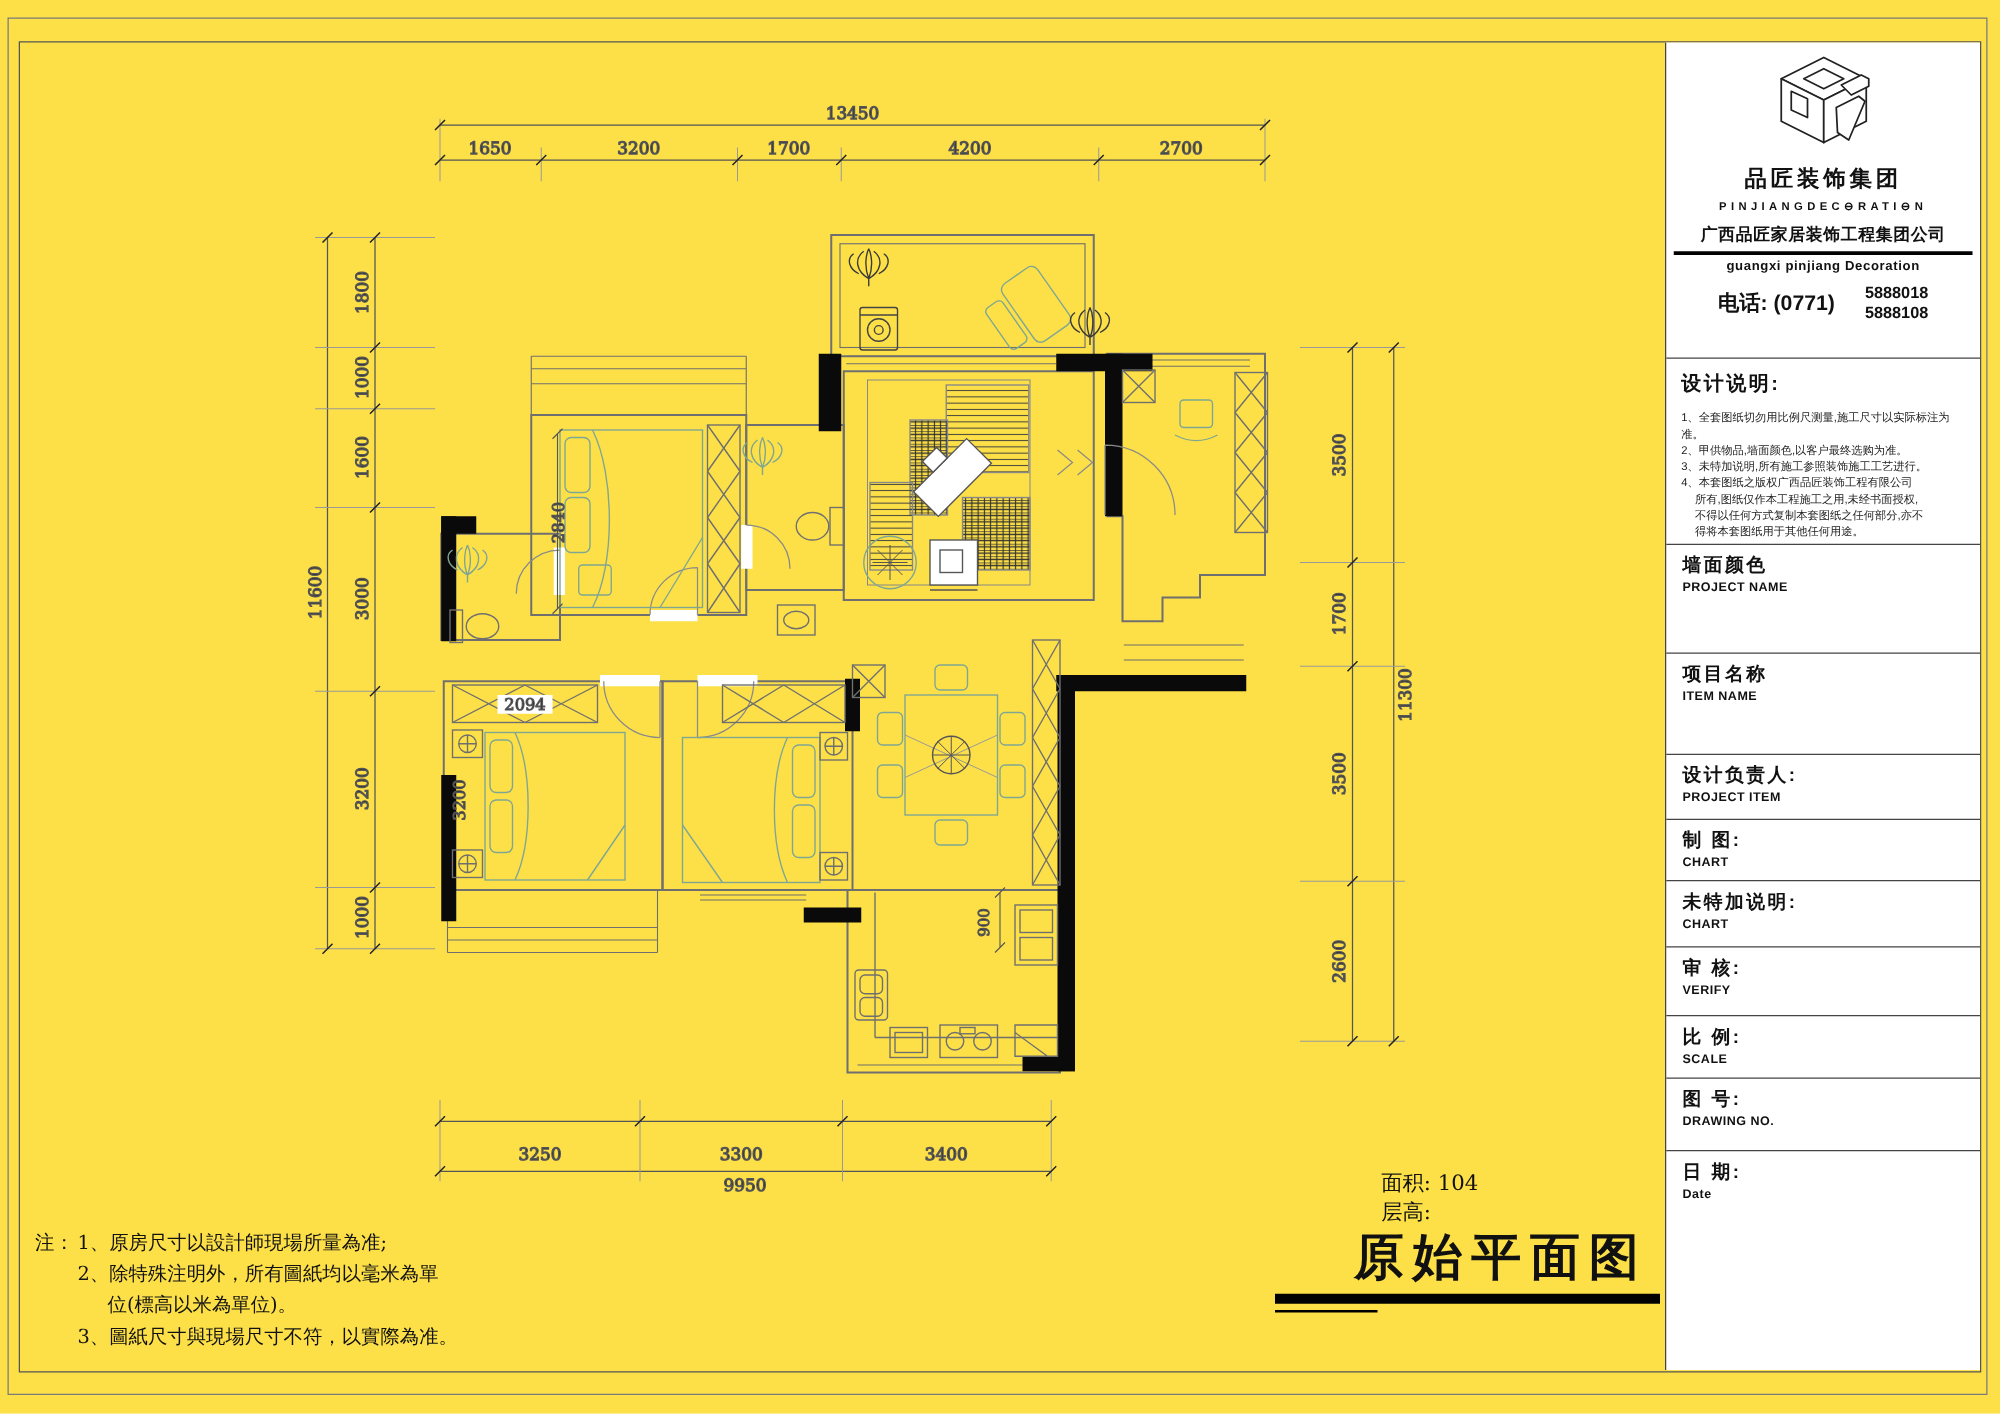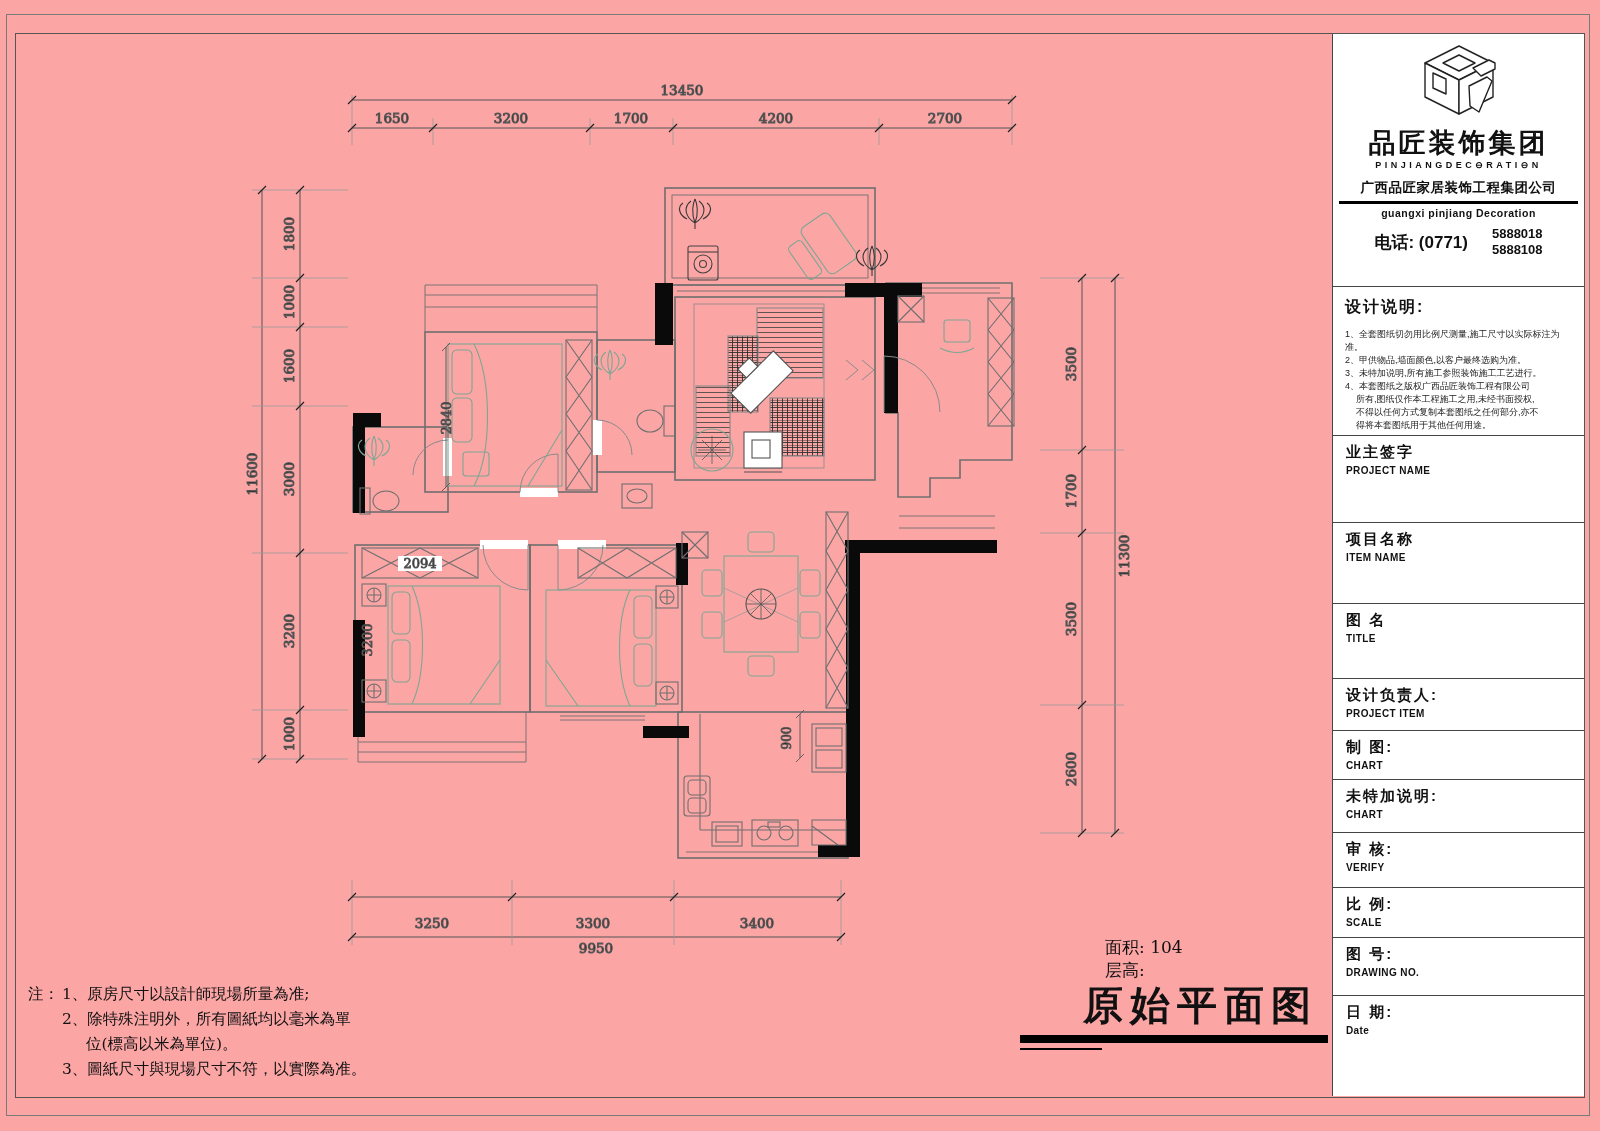--- a/index.html
+++ b/index.html
@@ -1,26 +1,26 @@
 <!DOCTYPE html>
 <html><head>
 <meta charset="utf-8">
 <style>
   html,body{margin:0;padding:0;background:#fff;}
-  .page{position:relative;width:1600px;height:1131px;background:#fca5a5;overflow:hidden;
+  .page{position:relative;width:1600px;height:1131px;background:#fde047;overflow:hidden;
         font-family:"Liberation Sans",sans-serif;color:#111;}
   .border-outer{position:absolute;left:6px;top:14px;width:1582px;height:1100px;border:1px solid #7a7a7a;}
   .border-inner{position:absolute;left:15px;top:33px;width:1568px;height:1063px;border:1px solid #555;}
   svg text{font-family:"DejaVu Serif","Liberation Serif",serif;fill:#222;}
 
   
   .titleblock{position:absolute;left:1332px;top:34px;width:251px;height:1062px;border-left:1px solid #444;background:#fff;}
   .tb-header{height:244px;text-align:center;position:relative;}
   .tb-logo{margin:8px auto 0;display:block;}
-  .tb-name-cn{font-size:27px;font-weight:bold;letter-spacing:3px;line-height:30px;}
+  .tb-name-cn{font-size:18px;font-weight:bold;letter-spacing:3px;line-height:30px;}
   .tb-name-en{font-size:9px;font-weight:bold;letter-spacing:3.5px;margin-top:2px;}
   .tb-full-cn{font-size:13.5px;font-weight:bold;margin-top:9px;letter-spacing:0.5px;}
   .tb-thick{height:3px;background:#000;margin:4px 6px 0 6px;}
   .tb-full-en{font-size:10.5px;font-weight:bold;margin-top:3px;letter-spacing:0.5px;}
   .tb-phone{display:flex;justify-content:center;align-items:center;gap:24px;margin-top:7px;}
   .tb-phone-label{font-size:17px;font-weight:bold;}
   .tb-phone-nums{font-size:13px;font-weight:bold;text-align:left;line-height:16px;}
   .tb-notes{border-top:1px solid #444;height:149px;padding:10px 8px 0 12px;box-sizing:border-box;}
   .tb-notes-title{font-size:16px;font-weight:bold;letter-spacing:2px;}
   .tb-notes-body{margin-top:10px;font-size:9px;line-height:13px;color:#222;}
@@ -366,30 +366,26 @@
         <div>2、甲供物品,墙面颜色,以客户最终选购为准。</div>
         <div>3、未特加说明,所有施工参照装饰施工工艺进行。</div>
         <div>4、本套图纸之版权广西品匠装饰工程有限公司</div>
         <div class="wrap">所有,图纸仅作本工程施工之用,未经书面授权,</div>
         <div class="wrap">不得以任何方式复制本套图纸之任何部分,亦不</div>
         <div class="wrap">得将本套图纸用于其他任何用途。</div>
       </div>
     </div>
 
     <div class="tb-row" style="height:87px">
-      <div class="tb-cn">业主签字</div>
+      <div class="tb-cn">墙面颜色</div>
       <div class="tb-en">PROJECT NAME</div>
     </div>
     <div class="tb-row" style="height:81px">
       <div class="tb-cn">项目名称</div>
       <div class="tb-en">ITEM  NAME</div>
-    </div>
-    <div class="tb-row" style="height:75px">
-      <div class="tb-cn">图 名</div>
-      <div class="tb-en">TITLE</div>
     </div>
     <div class="tb-row" style="height:52px">
       <div class="tb-cn">设计负责人:</div>
       <div class="tb-en">PROJECT ITEM</div>
     </div>
     <div class="tb-row" style="height:49px">
       <div class="tb-cn">制  图:</div>
       <div class="tb-en">CHART</div>
     </div>
     <div class="tb-row" style="height:53px">

